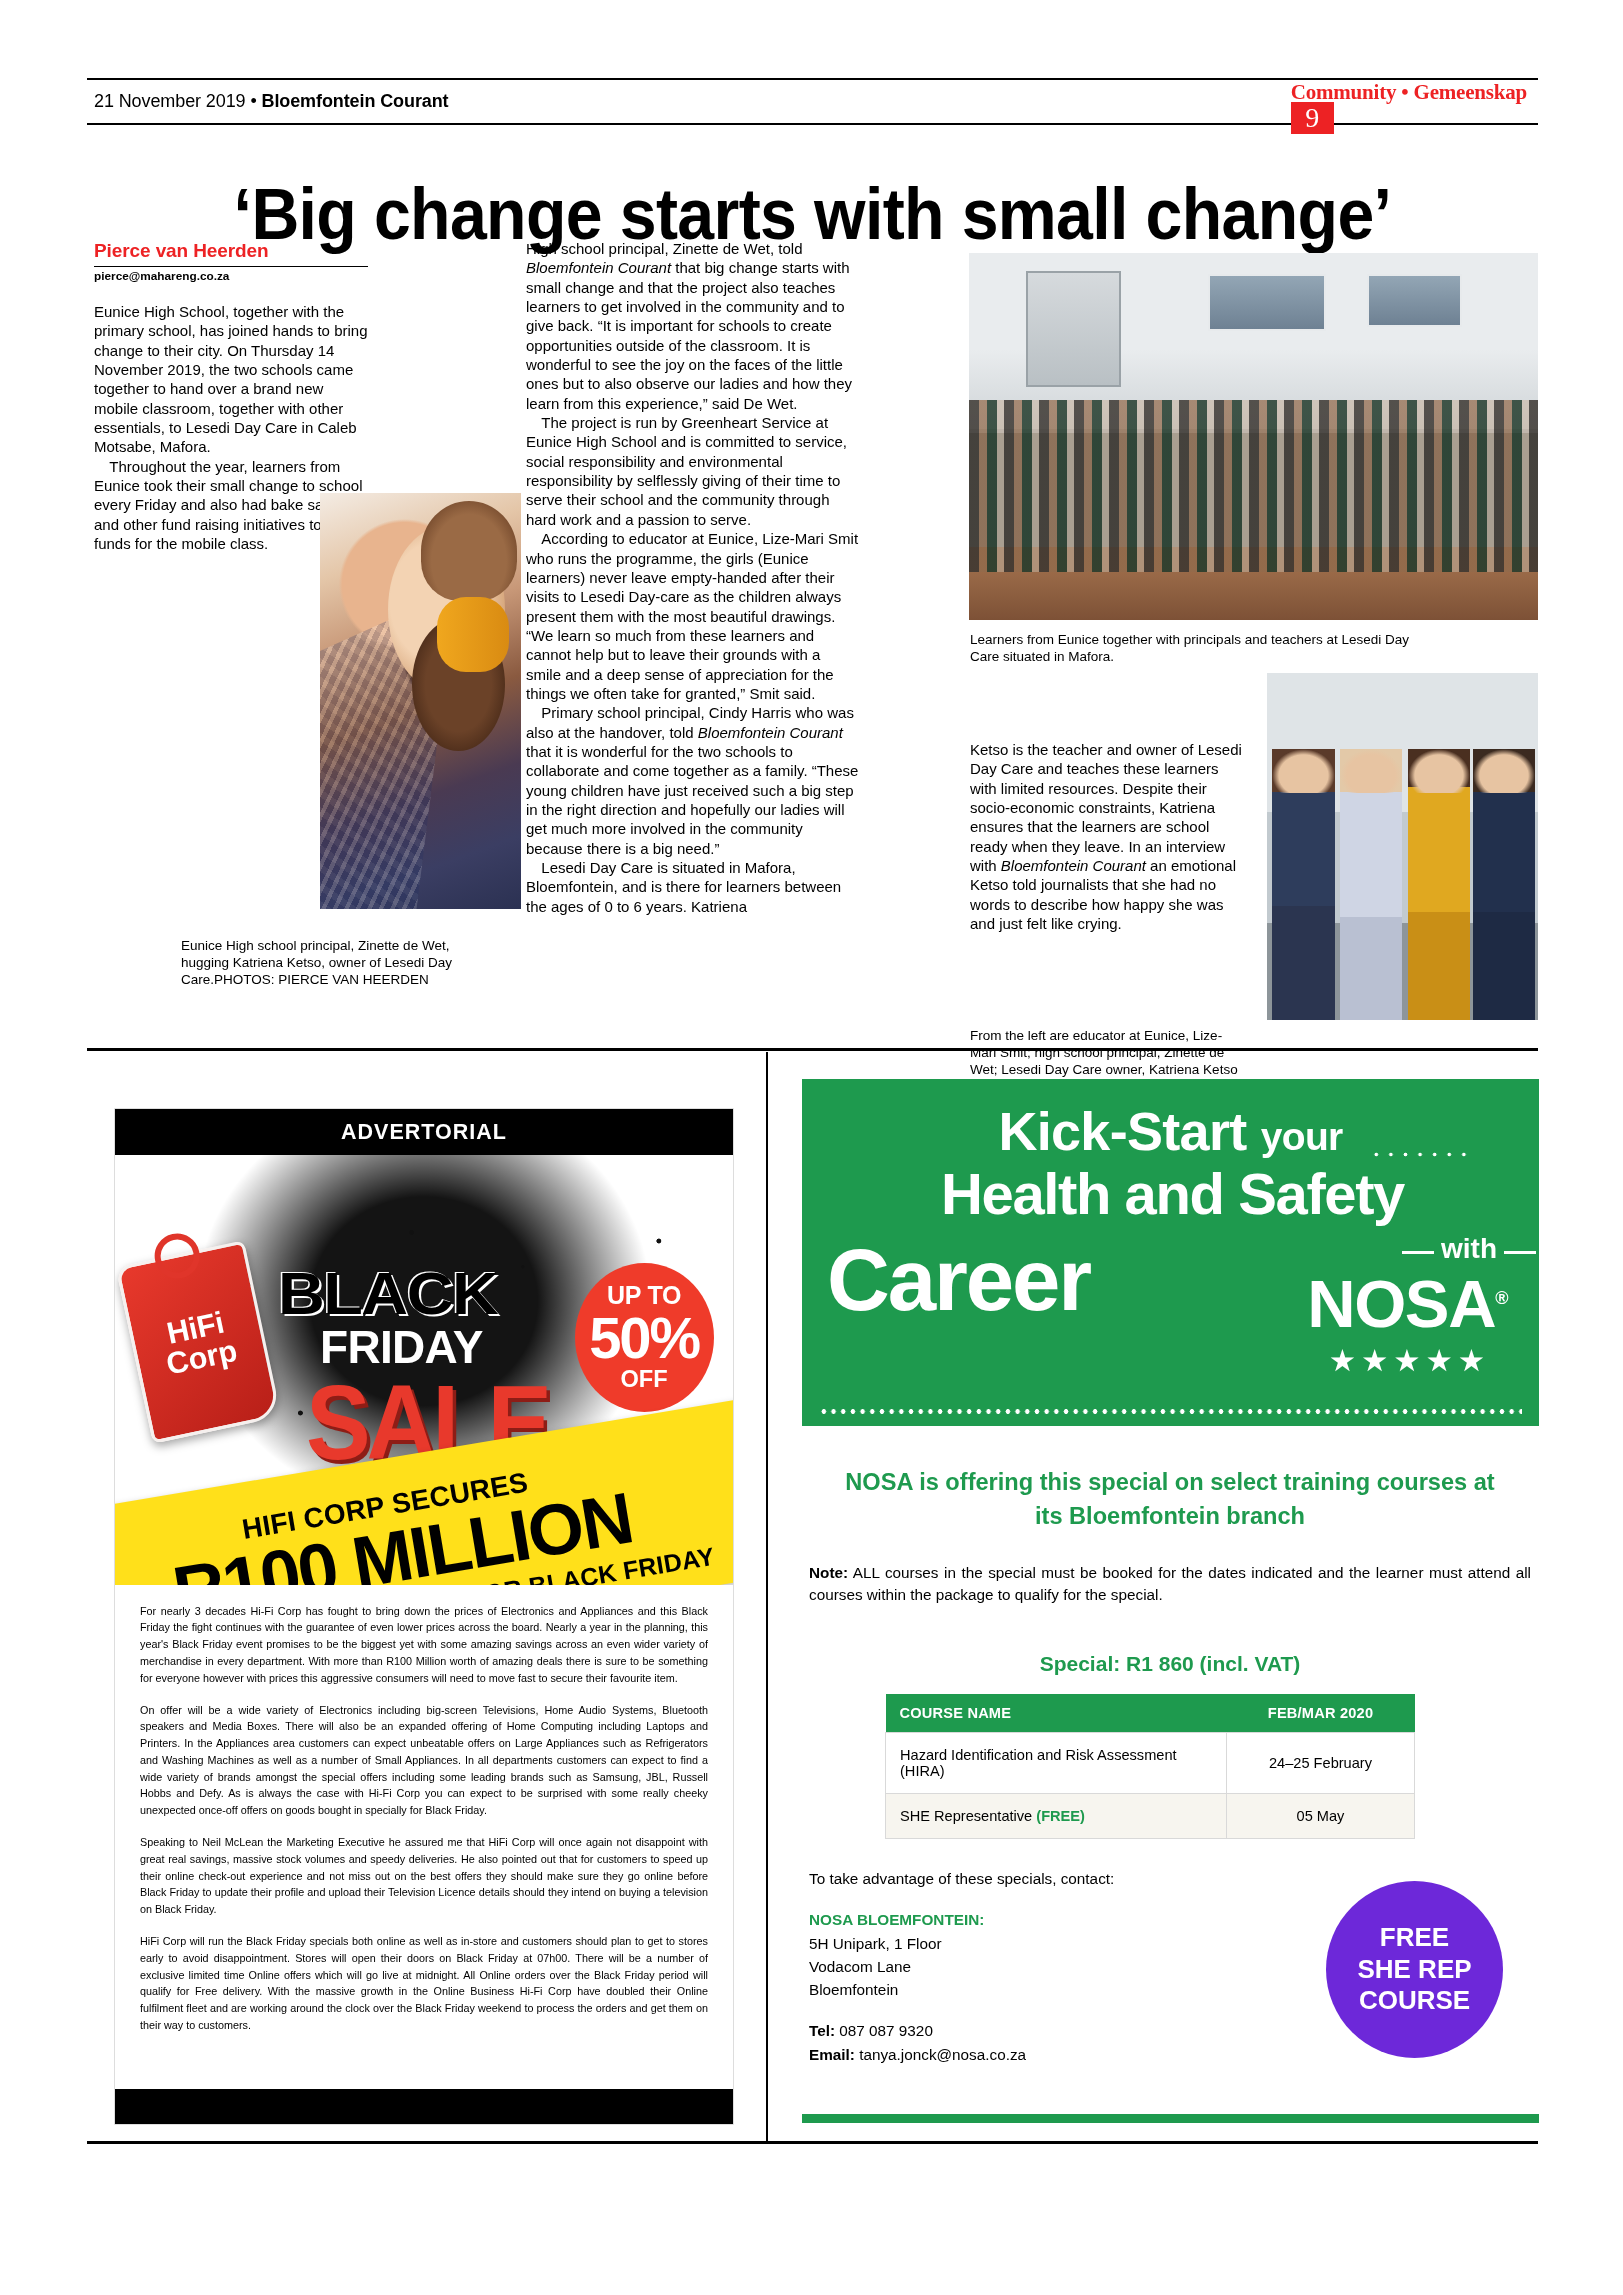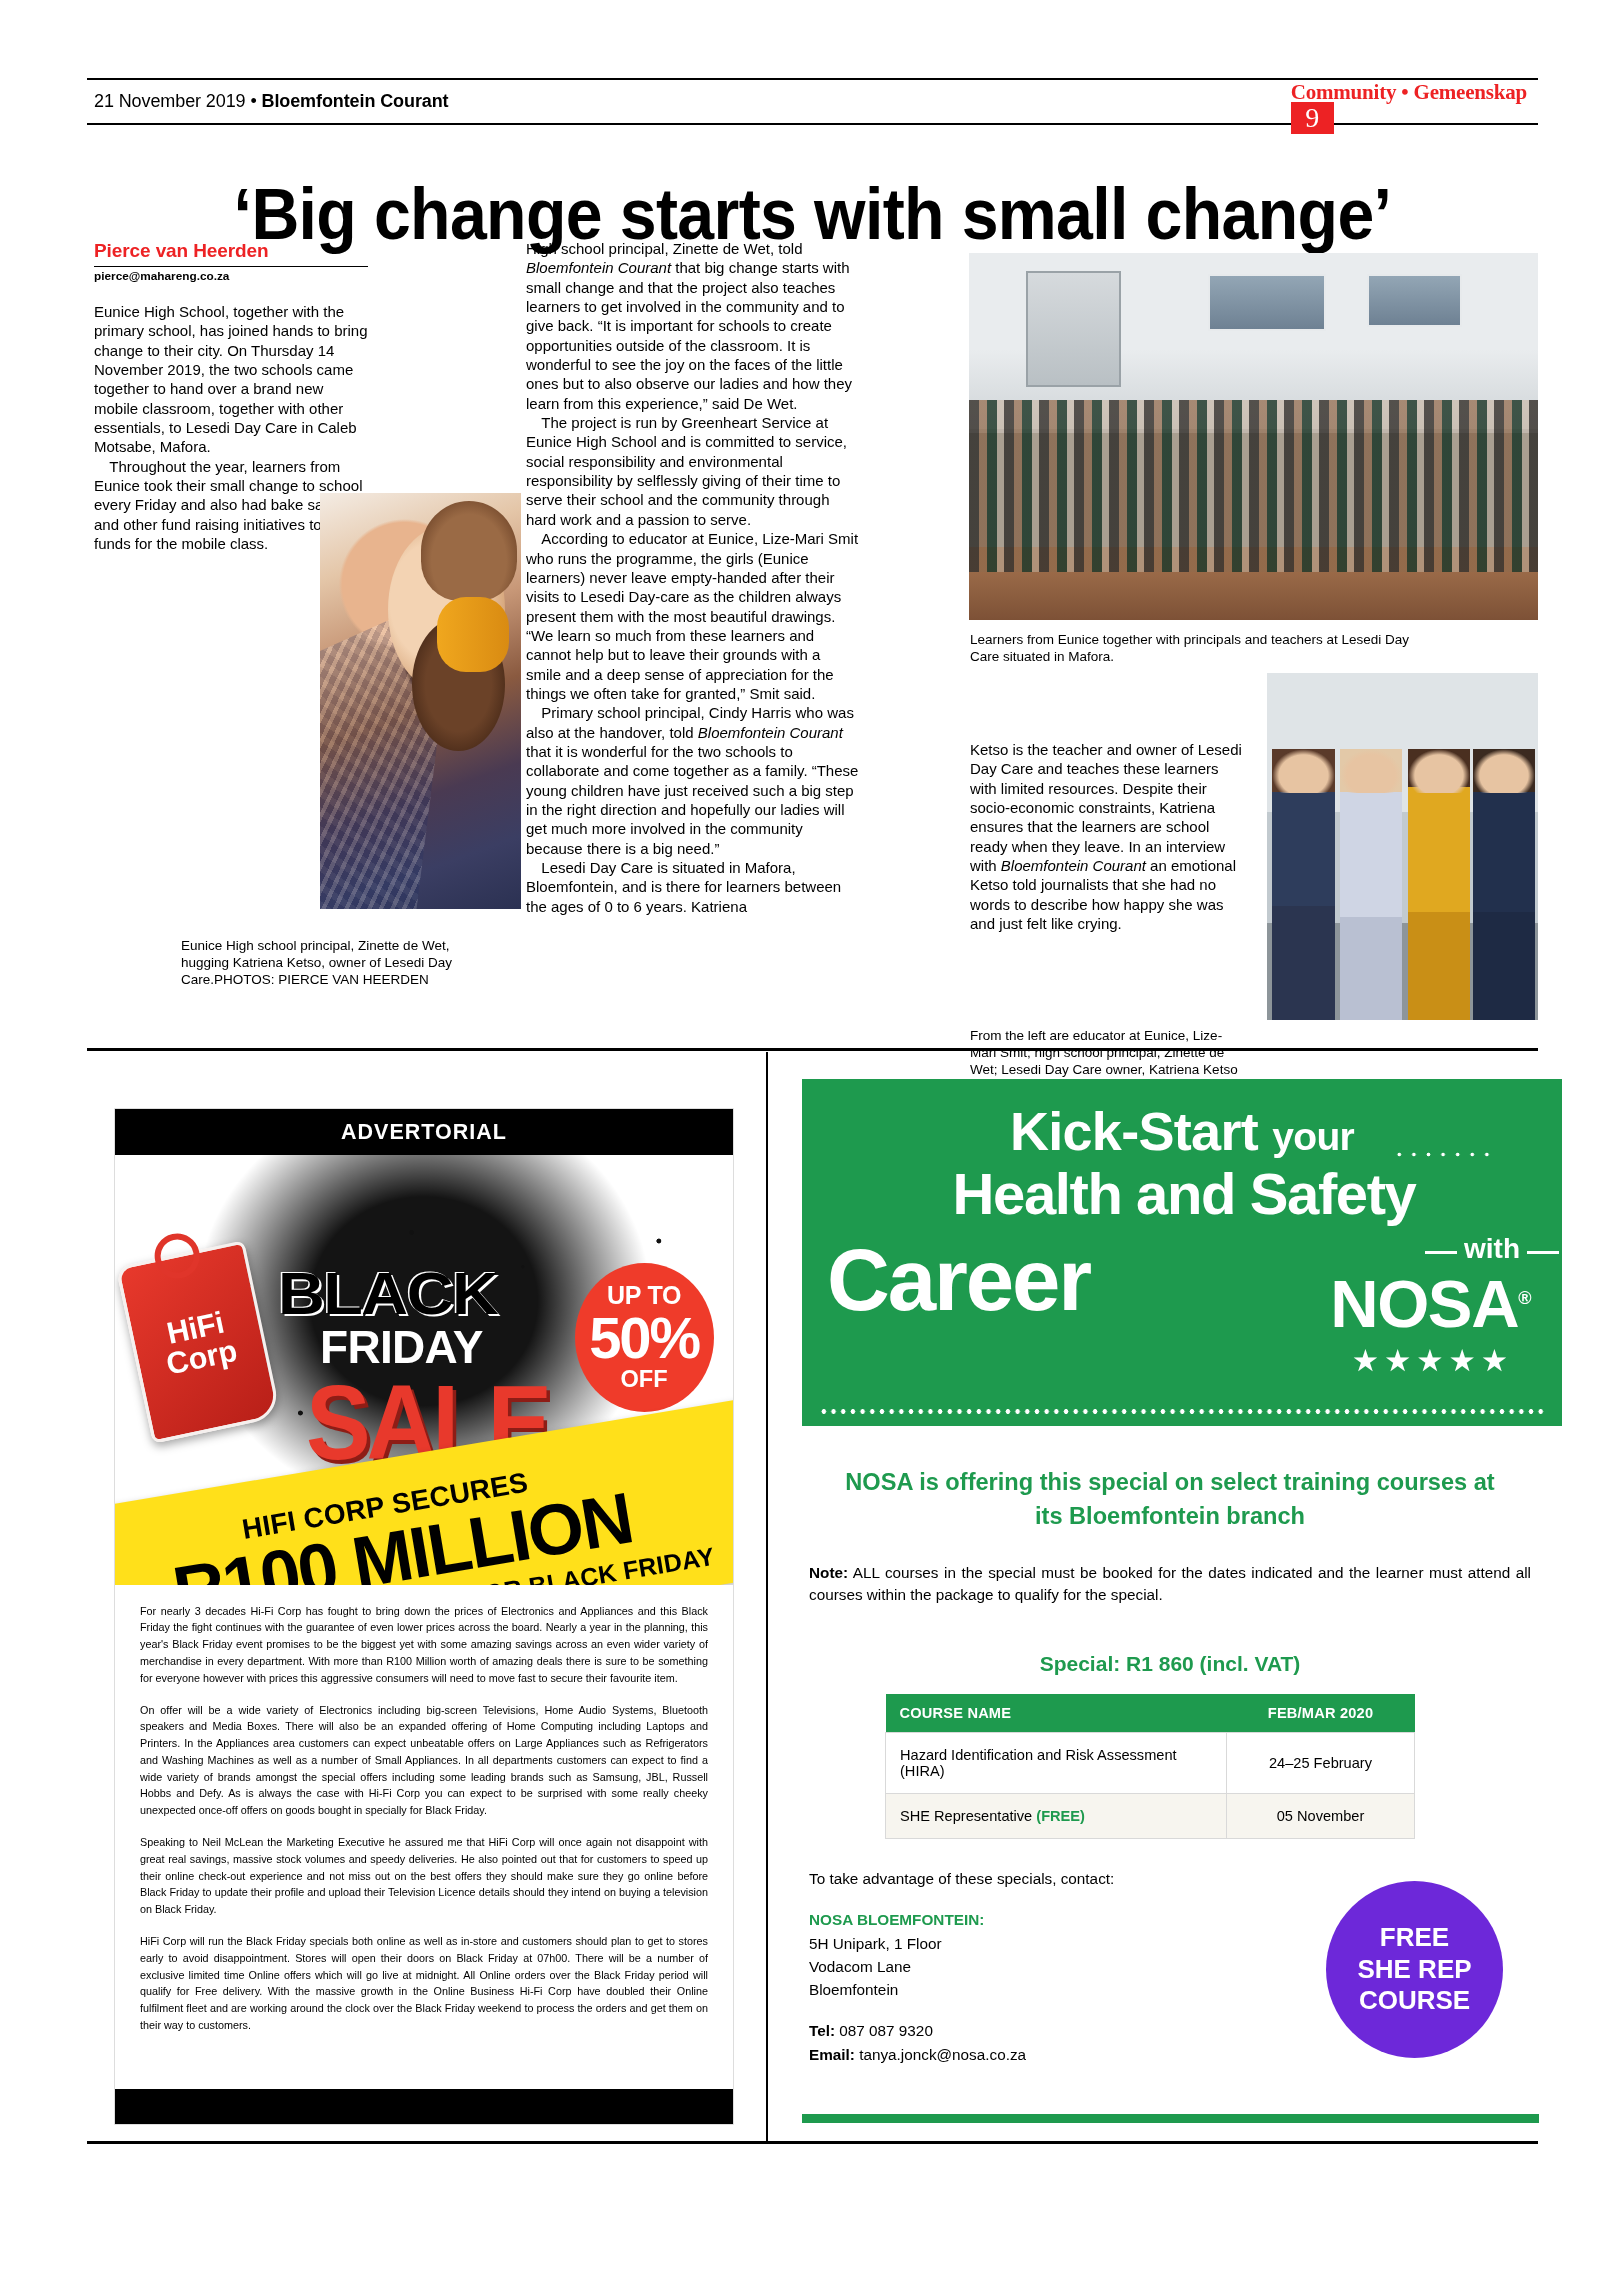--- a/index.html
+++ b/index.html
@@ -264,21 +264,21 @@
   .advert-body{
     padding:18px 25px 0 25px; font-size:10.8px; line-height:1.55; text-align:justify;
   }
   .advert-body p{ margin:0 0 15.3px 0; }
   .advert-foot{ position:absolute; left:0; right:0; bottom:0; height:35px; background:#000; }
 
   
   .nosa{ position:absolute; left:788px; top:1062px; width:757px; height:1062px; }
   .nosa-banner{
     position:absolute; left:14px; top:17.4px; width:737px; height:347px;
-    background:#1E9A4E; overflow:hidden;padding-left:23px;
+    background:#1E9A4E; overflow:hidden;
   }
   .nb-l1{
     position:absolute; left:0; right:0; top:21px; text-align:center;
     color:#fff; font-weight:bold; font-size:54px; letter-spacing:-0.7px;
   }
   .nb-l1 .small{ font-size:39px; font-weight:bold; }
   .nb-dots{
     position:absolute; right:66px; top:72px; width:104px; height:7px;
     background:radial-gradient(circle, #fff 0 1.7px, rgba(255,255,255,0) 2.1px) repeat-x;
     background-size:14.6px 7px;
@@ -507,21 +507,21 @@
           <th class="r">FEB/MAR 2020</th>
         </tr>
       </thead>
       <tbody>
         <tr>
           <td>Hazard Identification and Risk Assessment (HIRA)</td>
           <td class="r">24–25 February</td>
         </tr>
         <tr class="alt">
           <td><span>SHE Representative </span><span class="free-word">(FREE)</span></td>
-          <td class="r">05 November</td>
+          <td class="r">05 May</td>
         </tr>
       </tbody>
     </table>
 
     <div class="nosa-contact">
       <div>To take advantage of these specials, contact:</div>
       <div class="grn sp">NOSA BLOEMFONTEIN:</div>
       <div>5H Unipark, 1 Floor</div>
       <div>Vodacom Lane</div>
       <div>Bloemfontein</div>

